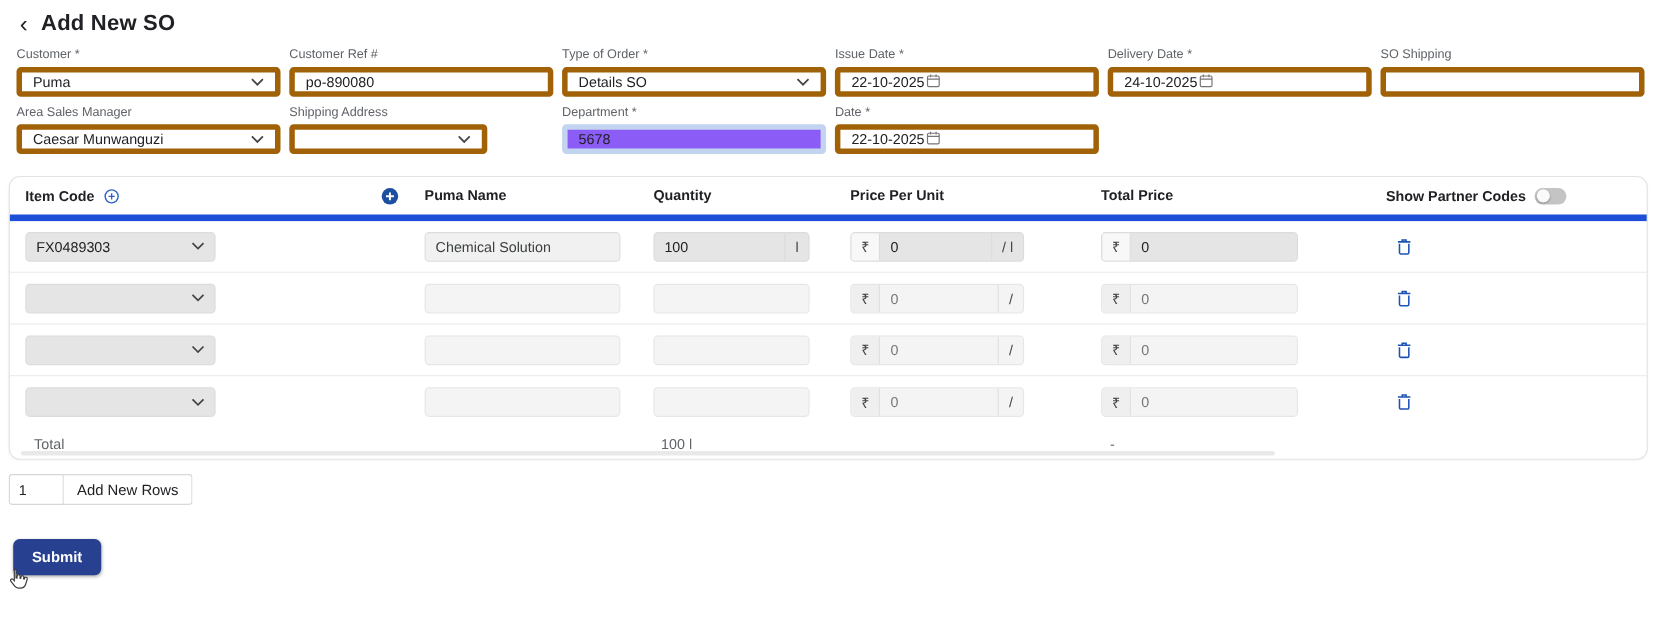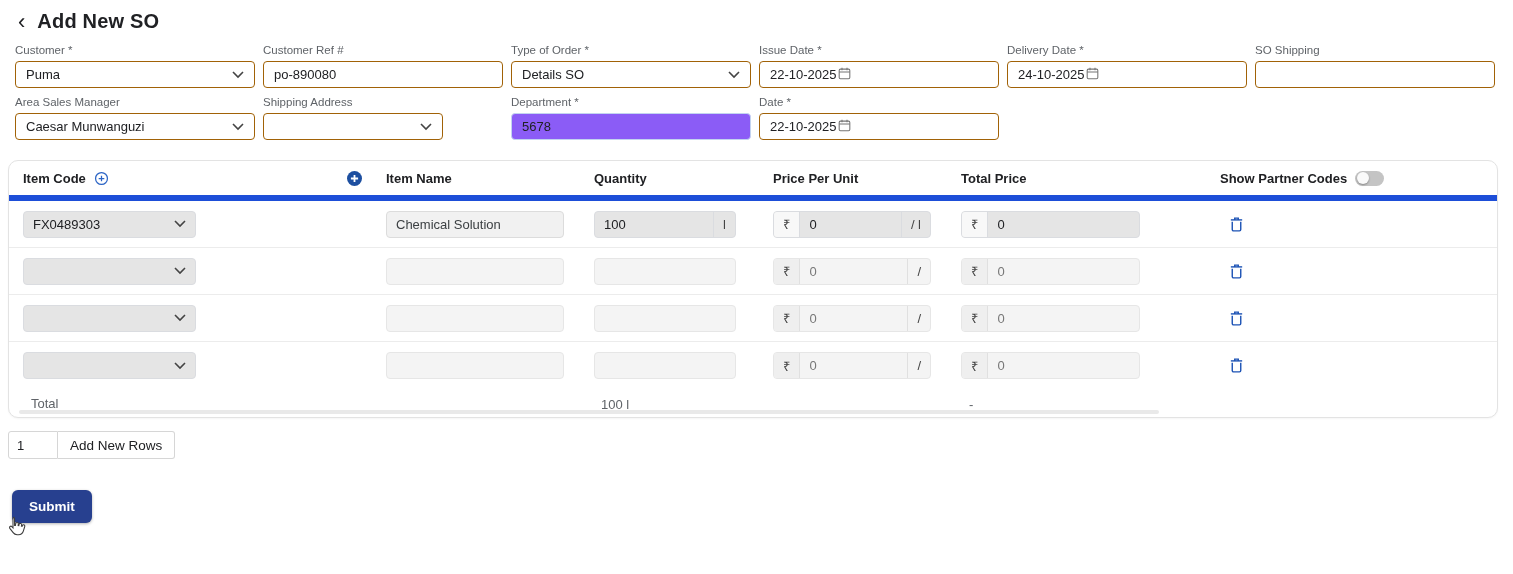--- a/index.html
+++ b/index.html
@@ -9,37 +9,37 @@
   
   .page-header { position:absolute; left:16px; top:10px; display:flex; align-items:center; gap:10px; }
   .back-chevron { font-size:22px; color:#202124; line-height:1; cursor:pointer; font-weight:400; padding:0 2px; }
   .page-title { font-size:20px; font-weight:700; color:#202124; letter-spacing:.2px; }
 
   
   .form-grid { position:absolute; left:15px; top:44px; display:grid;
     grid-template-columns:repeat(6,240px); column-gap:8px; row-gap:8px; }
   .field { display:flex; flex-direction:column; }
   .field-label { font-size:11.5px; color:#5f6368; margin-bottom:5px; }
-  .control { height:27px; border:1px solid #a16207; border-radius:4px; background:#fff;
+  .control { height:27px; border:5px solid #a16207; border-radius:4px; background:#fff;
     display:flex; align-items:center; padding:0 10px; font-size:13px; color:#202124; }
   .control input { border:none; outline:none; background:transparent; width:100%;
     font-size:13px; color:#202124; font-family:"Liberation Sans", sans-serif; }
   .select-box { justify-content:space-between; cursor:pointer; }
   .select-box .chev { display:flex; align-items:center; }
   .date-box { }
   .highlight-blue { background:#8b5cf6; border-color:#c3d4f0; }
   .w180 { width:180px; }
 
   
   .items-card { position:absolute; left:8px; top:160px; width:1490px; height:258px;
     border:1px solid #e3e3e3; border-radius:10px; background:#fff;
     box-shadow:0 1px 2px rgba(0,0,0,.04); }
   .t-row { display:flex; align-items:center; padding-left:14px; }
   .c1 { width:363px; display:flex; align-items:center; }
-  .c2 { width:208px; } .c3 { width:179px; } .c4 { width:188px; } .c5 { width:199px; }
+  .c2 { width:208px; } .c3 { width:179px; } .c4 { width:188px; } .c5 { width:199px;margin-left:40px; }
   .c6 { flex:1; display:flex; align-items:center; padding-left:60px; }
   .thead { height:40px; border-bottom:6px solid #1d4ed8; }
   .th { font-size:13px; font-weight:700; color:#202124; }
   .item-row { height:47px; border-bottom:1px solid #ececec; }
   .total-row { height:29px; }
 
   .circle-plus-outline { margin-left:8px; display:flex; align-items:center; cursor:pointer; }
   .add-row-btn { margin-left:auto; margin-right:24px; width:15px; height:15px; border-radius:50%;
     background:#1d4fa0; color:#fff; display:flex; align-items:center; justify-content:center;
     cursor:pointer; border:none; }
@@ -213,21 +213,21 @@
             <circle cx="12" cy="12" r="9.5" fill="none" stroke="#2b64c5" stroke-width="2"></circle>
             <path d="M12 7.5v9M7.5 12h9" stroke="#2b64c5" stroke-width="2"></path>
           </svg>
       </span>
       <button class="add-row-btn">
         <svg width="9" height="9" viewBox="0 0 10 10">
             <path d="M5 1v8M1 5h8" stroke="#fff" stroke-width="2"></path>
           </svg>
       </button>
     </div>
-    <div class="c2"><span class="th">Item Name</span></div>
+    <div class="c2"><span class="th">Puma Name</span></div>
     <div class="c3"><span class="th">Quantity</span></div>
     <div class="c4"><span class="th">Price Per Unit</span></div>
     <div class="c5"><span class="th">Total Price</span></div>
     <div class="c6">
       <span class="th">Show Partner Codes</span>
       <span class="toggle">
           <span class="knob"></span>
         </span>
     </div>
   </div>

